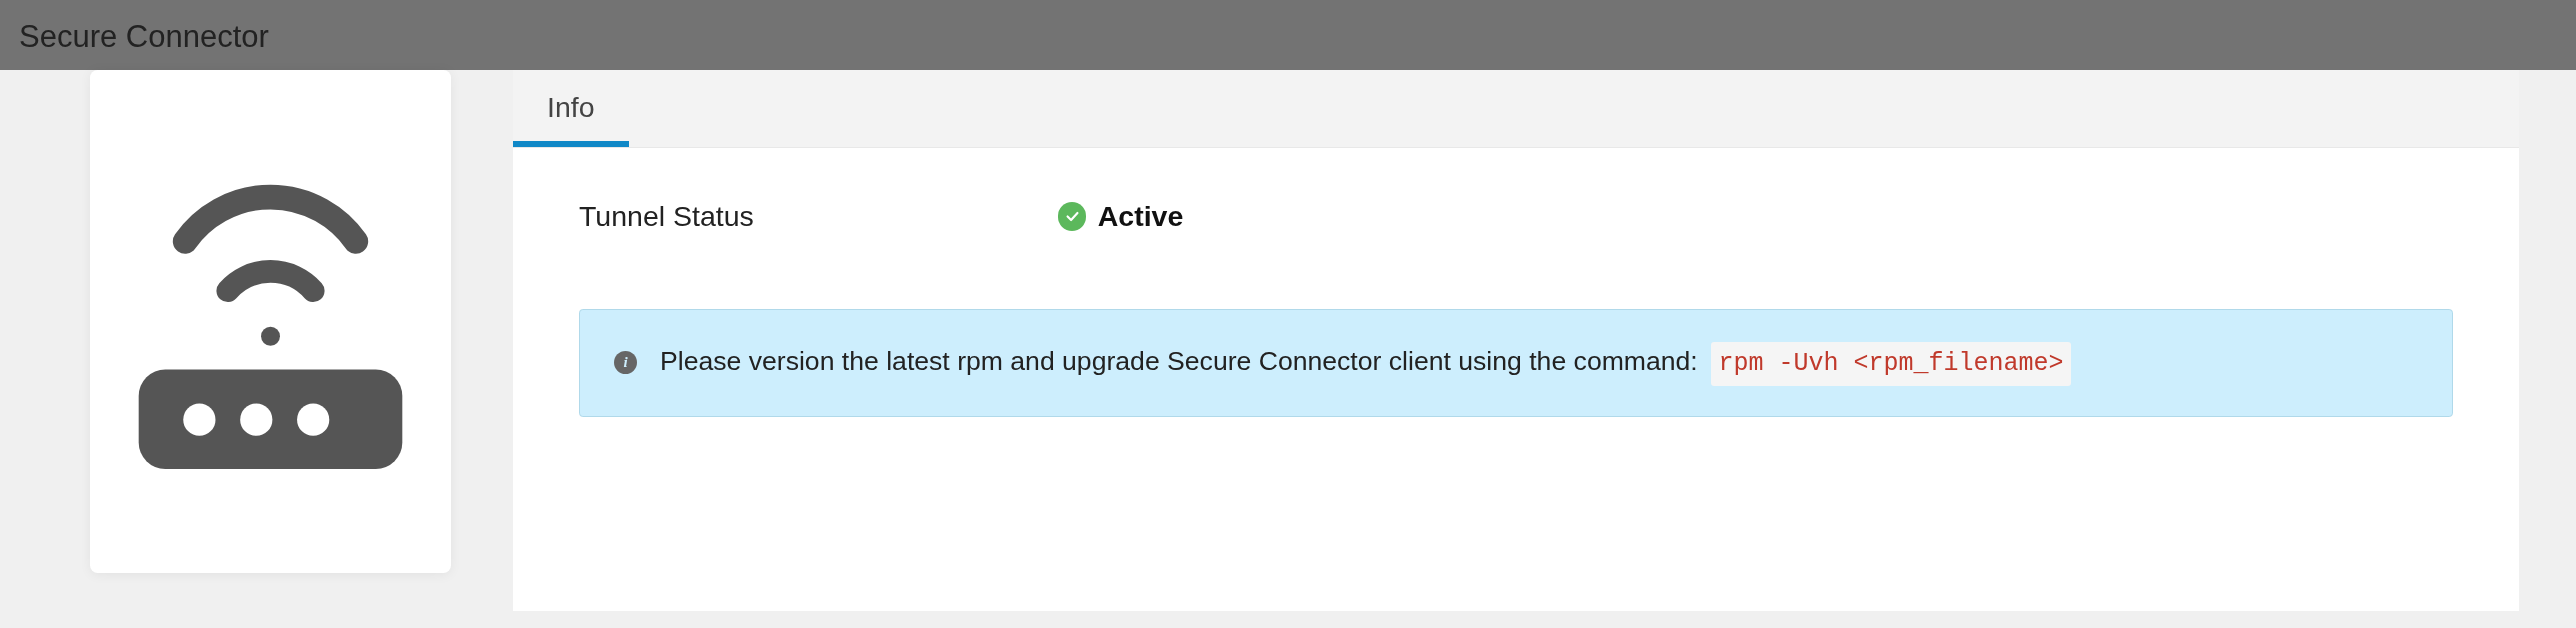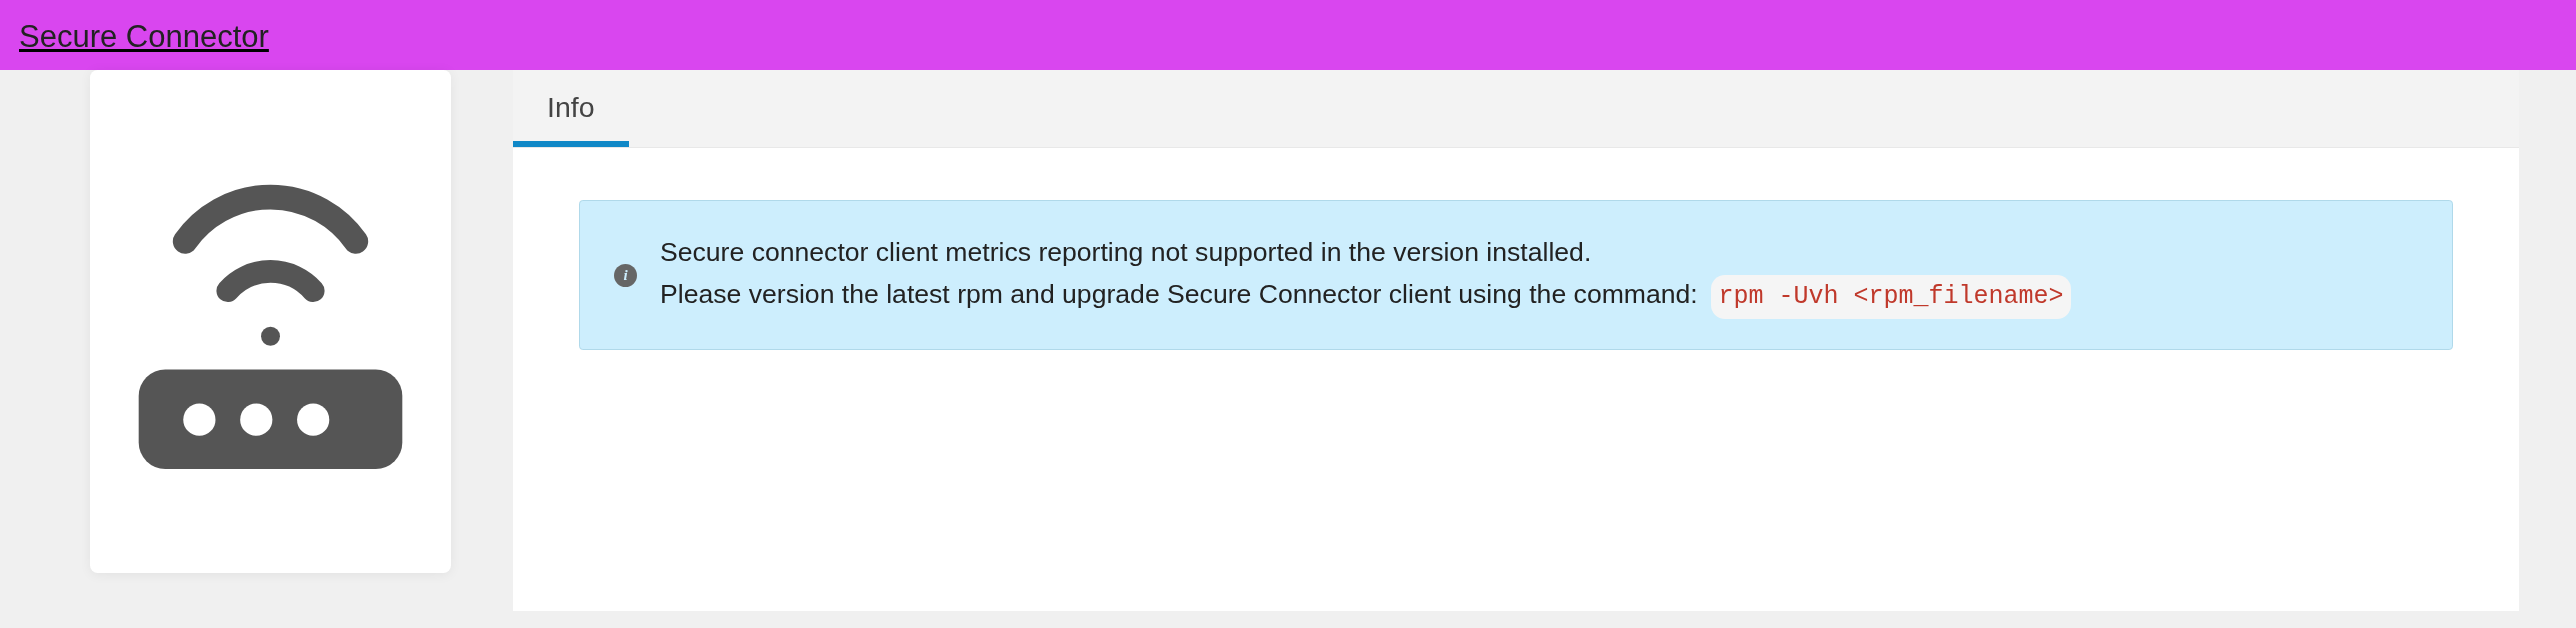--- a/index.html
+++ b/index.html
@@ -8,22 +8,21 @@
       box-sizing: border-box;
     }
     body {
       font-family: -apple-system, BlinkMacSystemFont, "Segoe UI", Helvetica, Arial, sans-serif;
       background: #f0f0f0;
       width: 2576px;
       height: 629px;
     }
     .page-header {
       padding: 19px 19px 15px 19px;
-      background: #d946ef;
-      text-decoration: underline;
+      background: #737373;
     }
     .page-title {
       font-size: 31px;
       font-weight: 400;
       color: #222;
     }
     .content-wrap {
       display: flex;
       gap: 62px;
       padding: 0 19px;
@@ -139,21 +138,21 @@
     }
     .info-line2-wrap {
       display: block;
     }
     .code-inline {
       background: #f5f5f5;
       font-family: "Courier New", Courier, monospace;
       font-size: 25px;
       color: #c0392b;
       padding: 1.9px 7.6px;
-      border-radius: 14px;
+      border-radius: 3px;
       margin-left: 5.7px;
       display: inline-block;
     }
   </style>
 </head>
 <body>
 
 <div class="page-header">
   <h1 class="page-title">Secure Connector</h1>
 </div>
@@ -178,25 +177,35 @@
       </svg>
     </div>
   </div>
 
   <div class="main-panel">
     <div class="tab-header">
       <div class="tab active">Info</div>
     </div>
 
     <div class="panel-body">
+      <div class="status-row">
+        <div class="status-label">Tunnel Status</div>
+        <div class="status-value-group">
+          <div class="check-icon">
+            <svg viewBox="0 0 24 24" fill="none">
+              <path d="M5 12 L10 17 L19 7" stroke="#ffffff" stroke-width="3" stroke-linecap="round" stroke-linejoin="round"></path>
+            </svg>
+          </div>
+          <div class="status-value">Active</div>
+        </div>
+      </div>
 
       <div class="info-banner">
         <div class="info-icon">i</div>
         <div class="info-text">
-          <span>Secure connector client metrics reporting not supported in the version installed.</span>
           <span class="info-line2-wrap">
             <span>Please version the latest rpm and upgrade Secure Connector client using the command:</span>
             <span class="code-inline">rpm -Uvh &lt;rpm_filename&gt;</span>
           </span>
         </div>
       </div>
     </div>
   </div>
 
 </div>

